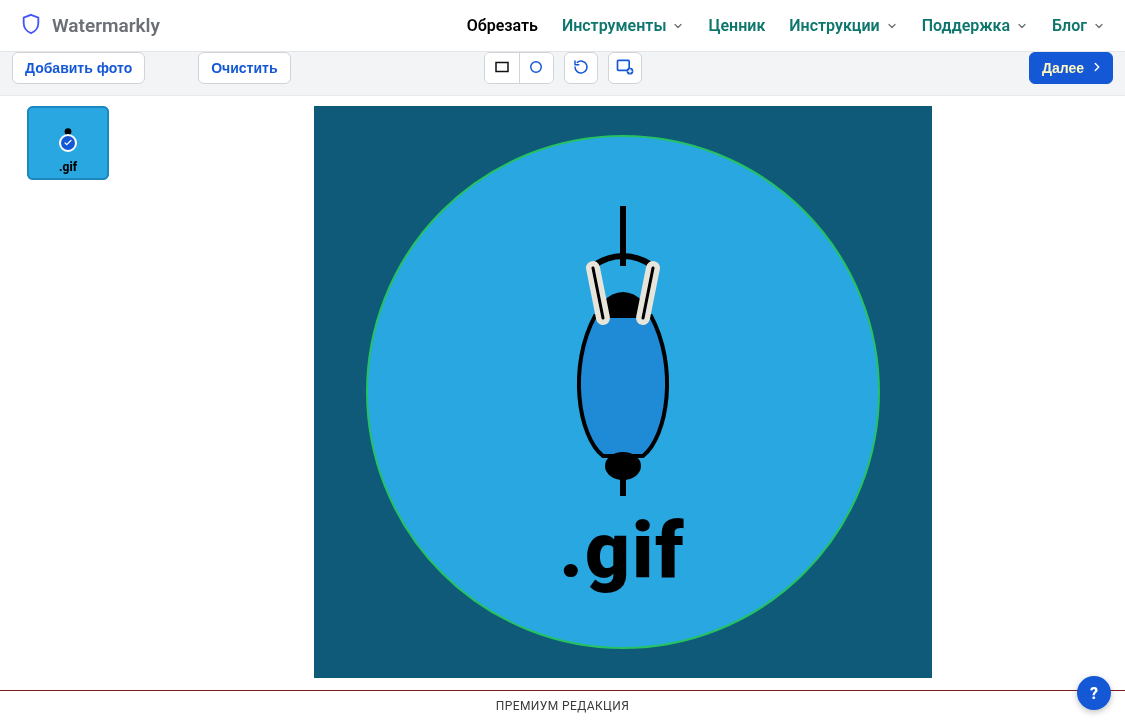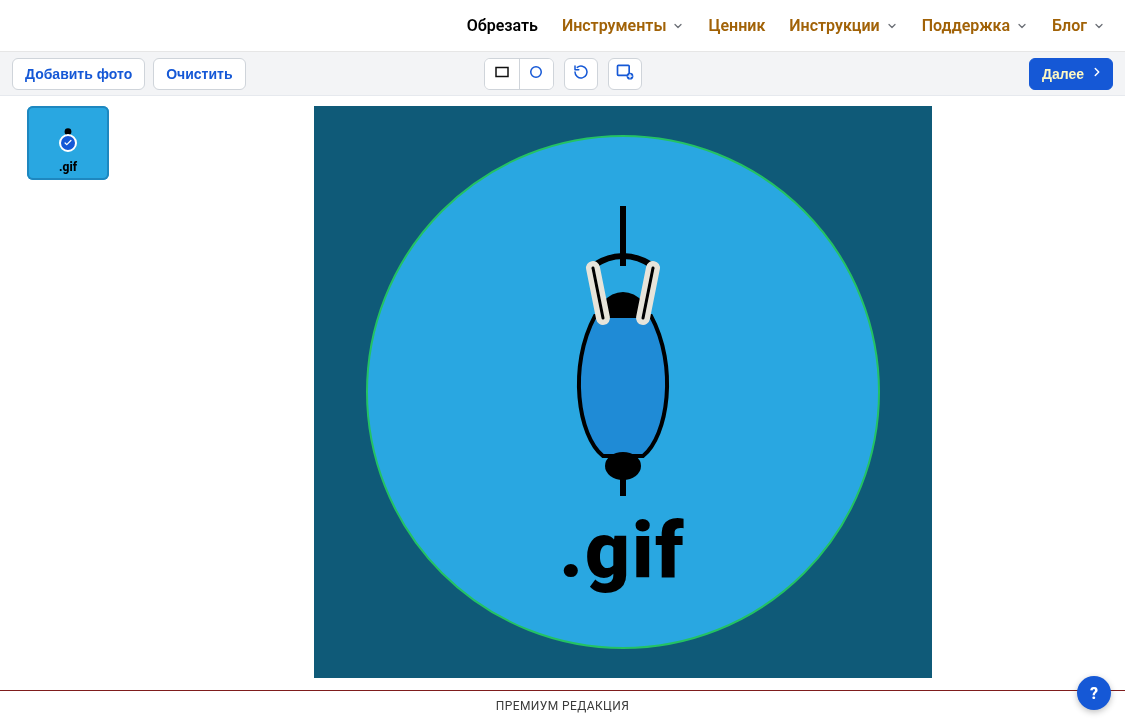--- a/index.html
+++ b/index.html
@@ -3,25 +3,25 @@
 <meta charset="utf-8">
 <style>
   * { box-sizing: border-box; margin: 0; padding: 0; }
   html, body { width: 1125px; height: 720px; font-family: -apple-system, BlinkMacSystemFont, "Segoe UI", Roboto, Arial, sans-serif; background:#fff; color:#222; overflow:hidden; }
   
   .topnav { display:flex; align-items:center; height:52px; padding:0 20px; border-bottom:1px solid #e6e6e6; background:#fff; }
   .brand { display:flex; align-items:center; gap:10px; }
   .brand-name { color:#6b6f76; font-weight:600; font-size:19px; }
   .navspacer { flex:1; }
   .navlinks { display:flex; align-items:center; gap:24px; }
-  .navlink { display:flex; align-items:center; gap:6px; color:#a16207; font-weight:600; font-size:16px; cursor:pointer; }
+  .navlink { display:flex; align-items:center; gap:6px; color:#0f766e; font-weight:600; font-size:16px; cursor:pointer; }
   .navlink.active { color:#000000; }
   .chev { display:inline-flex; }
   
-  .toolbar { display:flex; align-items:center; height:44px; padding:0 12px; background:#f3f4f6; border-bottom:1px solid #e6e9ee; position:relative; }
+  .toolbar { display:flex; height:44px; padding:0 12px; background:#f3f4f6; border-bottom:1px solid #e6e9ee; position:relative;gap:45px; }
   .btn { display:inline-flex; align-items:center; justify-content:center; height:32px; padding:0 12px; border-radius:6px; border:1px solid #cfd4da; background:#fff; color:#1558d6; font-weight:600; font-size:14px; cursor:pointer; }
   .btn + .btn { margin-left:8px; }
   .btn-primary { background:#1558d6; border-color:#1558d6; color:#fef9c3; padding-right:8px; }
   .btn-primary .arrow { margin-left:6px; }
   .toolbar-center { position:absolute; left:50%; transform:translateX(-50%); display:flex; align-items:center; gap:10px; }
   .seg { display:flex; border:1px solid #cfd4da; border-radius:6px; overflow:hidden; background:#fff; }
   .seg button { width:34px; height:30px; display:flex; align-items:center; justify-content:center; border:none; background:#fff; cursor:pointer; }
   .seg button + button { border-left:1px solid #cfd4da; }
   .iconbtn { width:34px; height:32px; display:flex; align-items:center; justify-content:center; border:1px solid #cfd4da; border-radius:6px; background:#fff; cursor:pointer; }
   .toolbar-right { margin-left:auto; }
@@ -39,20 +39,28 @@
   .giflabel { margin-top:6px; font-weight:900; font-size:78px; letter-spacing:2px; color:#000; line-height:1; }
   
   .footer { height:30px; display:flex; align-items:center; justify-content:center; background:#fff; border-top:1px solid #7f1d1d; font-size:12px; color:#3a3a3a; letter-spacing:0.4px; }
   
   .help { position:fixed; right:14px; bottom:10px; width:34px; height:34px; border-radius:50%; background:#1558d6; color:#fff; display:flex; align-items:center; justify-content:center; font-weight:800; cursor:pointer; box-shadow:0 2px 6px rgba(0,0,0,0.25); }
 </style>
 </head>
 <body>
 
 <div class="topnav">
+  <div class="brand">
+    <span>
+      <svg width="22" height="22" viewBox="0 0 24 24">
+          <path d="M12 2l8 3v6c0 5-3.4 9.4-8 11-4.6-1.6-8-6-8-11V5l8-3z" fill="#fff" stroke="#4353ff" stroke-width="2"></path>
+        </svg>
+    </span>
+    <span class="brand-name">Watermarkly</span>
+  </div>
   <div class="navspacer"></div>
   <div class="navlinks">
     <div class="navlink active">
         <span>Обрезать</span>
       </div>
     <div class="navlink">
       <span>Инструменты</span>
       <span class="chev">
           <svg width="12" height="12" viewBox="0 0 24 24">
             <path d="M6 9l6 6 6-6" fill="none" stroke="#6b6f76" stroke-width="2.5" stroke-linecap="round" stroke-linejoin="round"></path>

